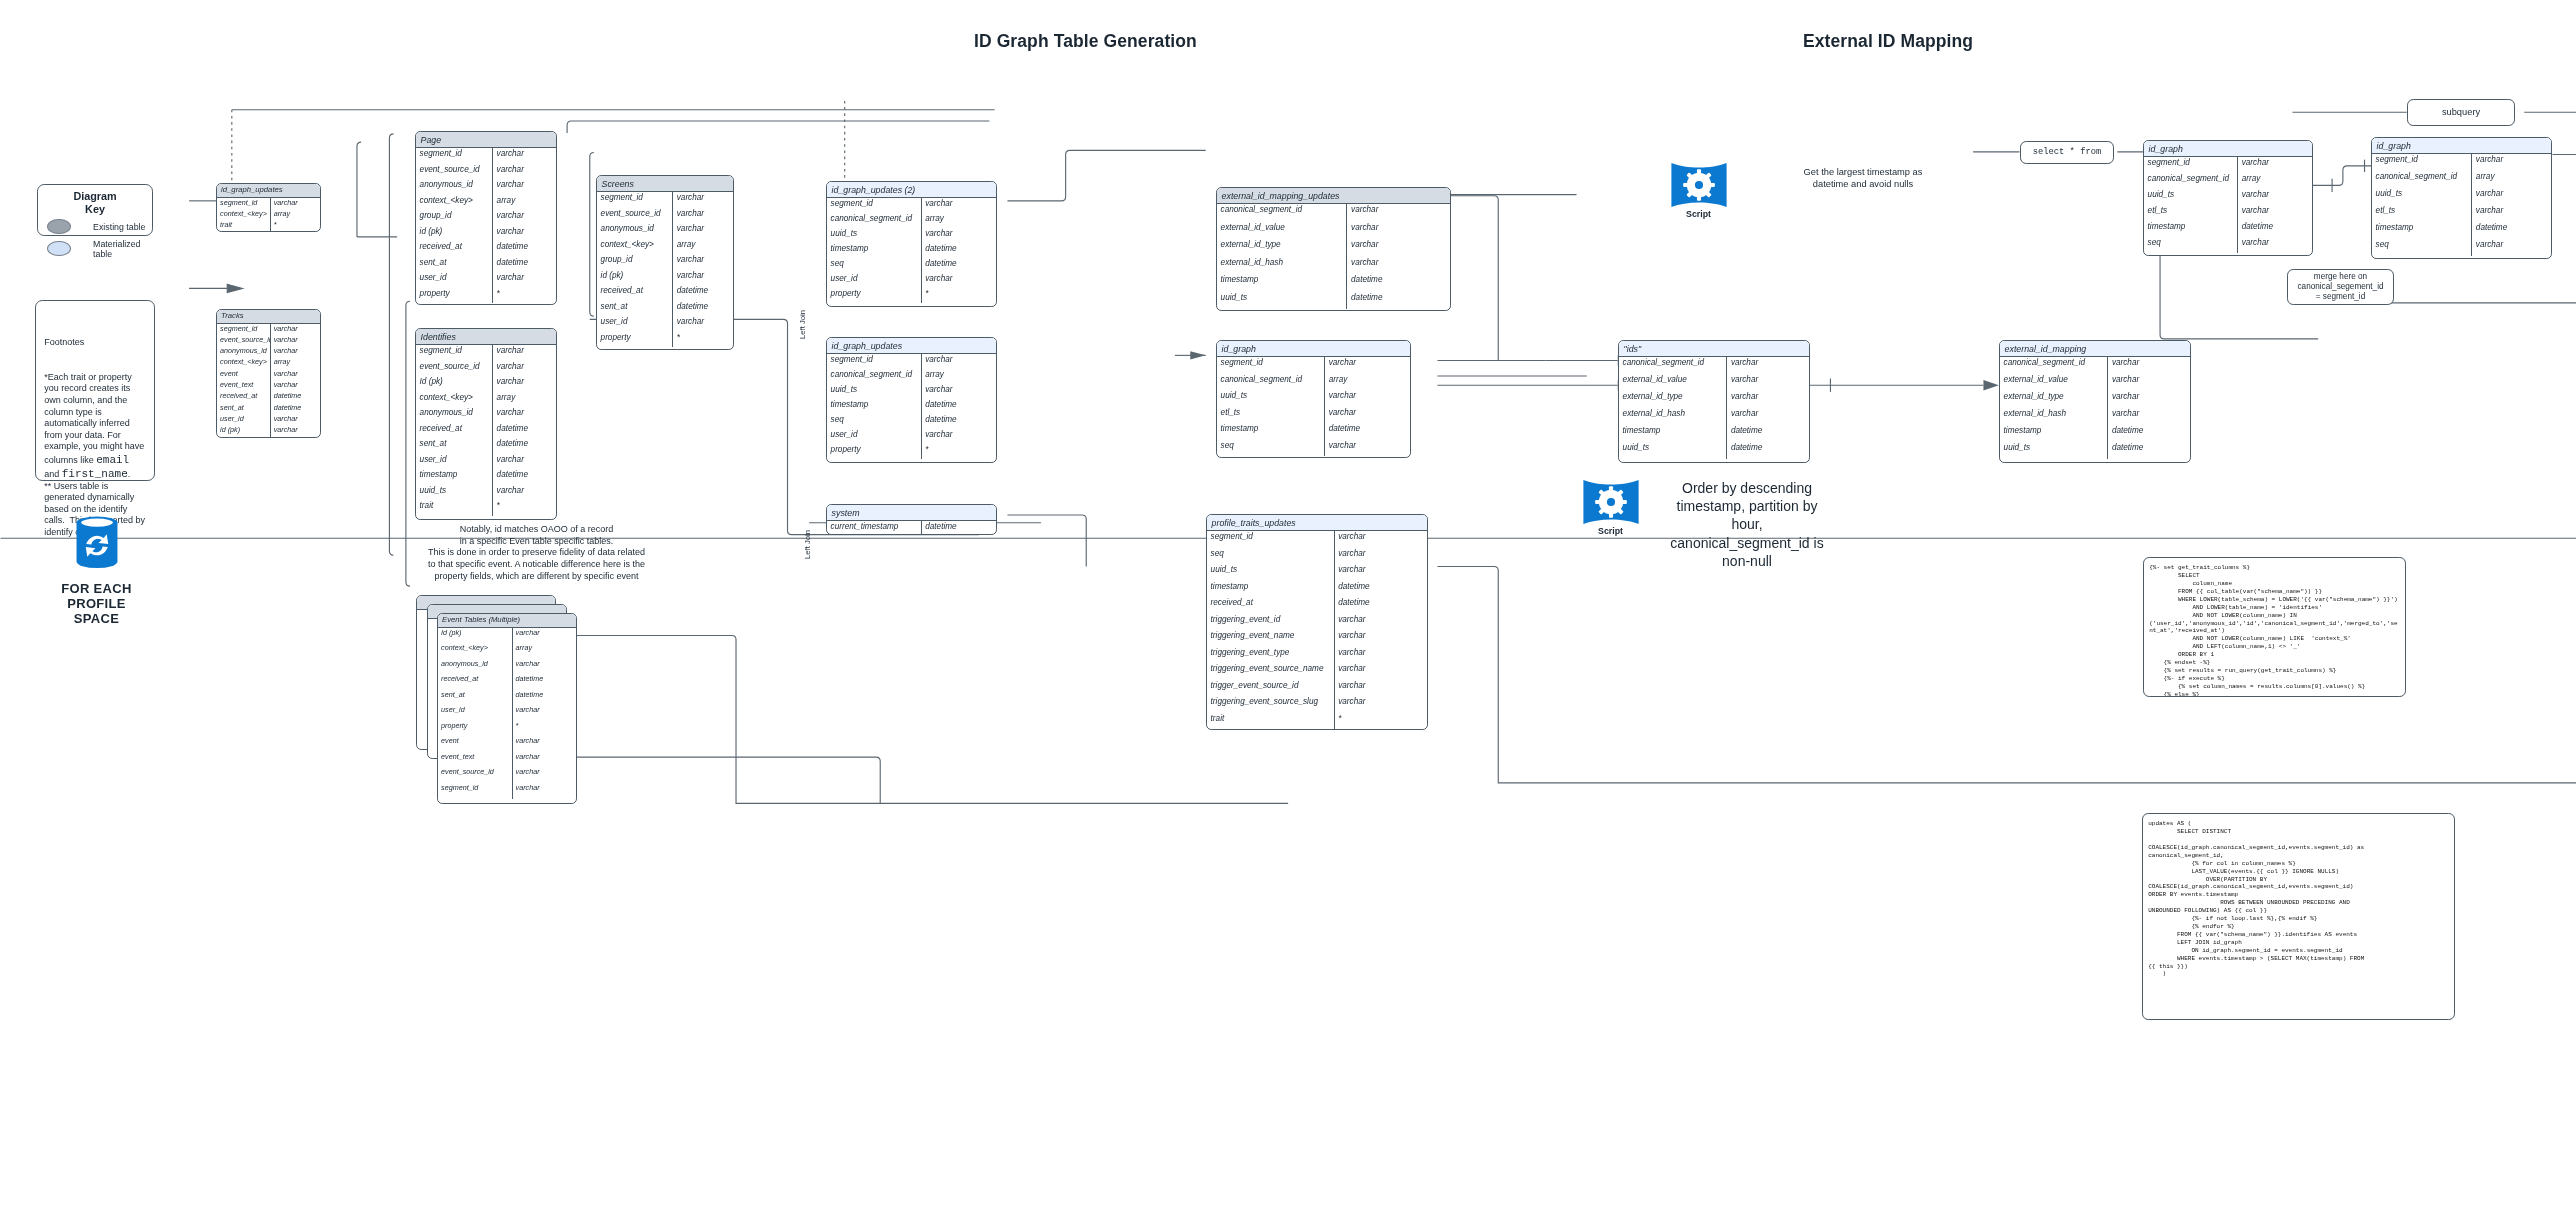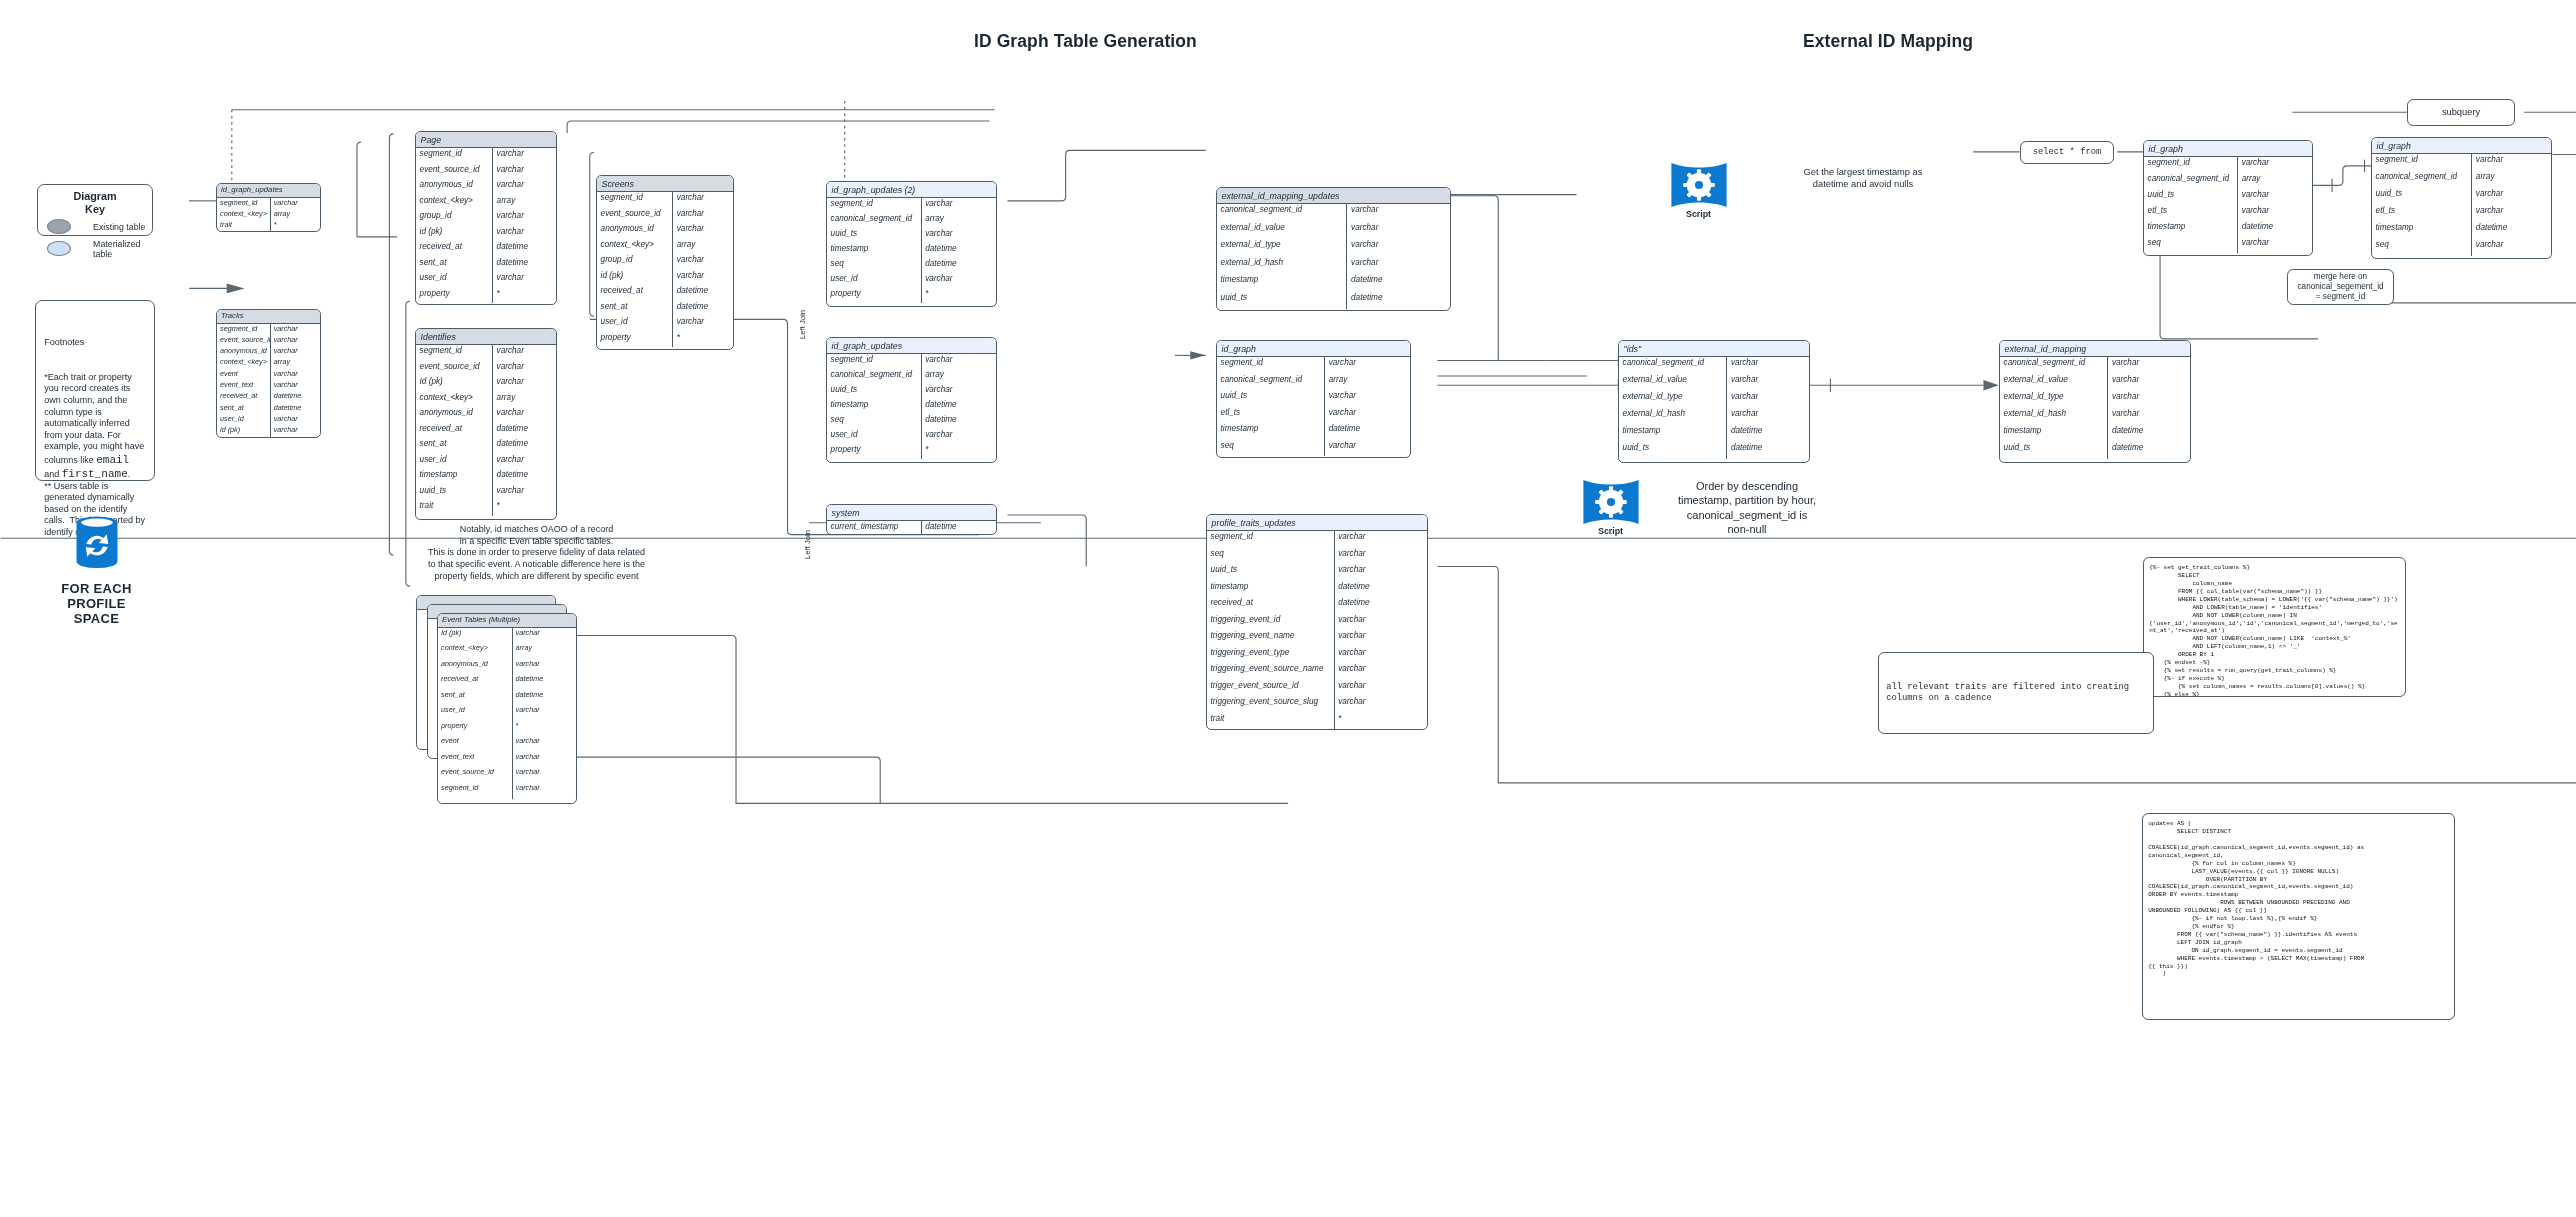--- a/index.html
+++ b/index.html
@@ -249,21 +249,21 @@
           <rect x="19" y="-4" width="12" height="8" rx="2" transform="rotate(45)"></rect>
         </g>
       </g>
       <circle cx="62" cy="45" r="8" fill="#0b79d0"></circle>
     </svg>
     <div class="lbl">Script</div>
   </div>
 
   <div class="note" style="left:1752px;top:166px;width:222px;">Get the largest timestamp as
 datetime and avoid nulls</div>
-  <div class="note" style="left:1662px;top:479px;width:170px;font-size:11px;">Order by descending
+  <div class="note" style="left:1662px;top:479px;width:170px;font-size:14px;">Order by descending
 timestamp, partition by hour,
 canonical_segment_id is
 non-null</div>
   <div class="note" style="left:392px;top:524px;width:289px;font-size:9px;">Notably, id matches OAOO of a record
 in a specific Even table  specific tables.
 This is done in order to preserve fidelity of data related
 to that specific event.  A noticable difference here is the
 property fields, which are different by specific event</div>
 
   <div class="vlabel" style="left:798px;top:339px;">Left Join</div>
@@ -307,24 +307,20 @@
                     ROWS BETWEEN UNBOUNDED PRECEDING AND
 UNBOUNDED FOLLOWING) AS {{ col }}
             {%- if not loop.last %},{% endif %}
             {% endfor %}
         FROM {{ var("schema_name") }}.identifies AS events
         LEFT JOIN id_graph
             ON id_graph.segment_id = events.segment_id
         WHERE events.timestamp &gt; (SELECT MAX(timestamp) FROM
 {{ this }})
     )</div>
-  <div class="pill mono" style="left:1878px;top:652px;width:276px;height:82px;padding:5.2px 7.2px;text-align:left;justify-content:flex-start;">
-    <span style="white-space:pre-line;">all relevant traits are filtered into creating
-columns on a cadence</span>
-  </div>
 
   <div class="stack" style="left:416px;top:595px;width:140px;height:155px;">
     <div class="shdr"></div>
   </div>
   <div class="stack" style="left:427px;top:604px;width:140px;height:155px;">
     <div class="shdr"></div>
   </div>
 
   <div id="tables-layer">
       <div class="tbl xsmall" style="left: 216px; top: 183px; width: 105px; height: 49px;">

